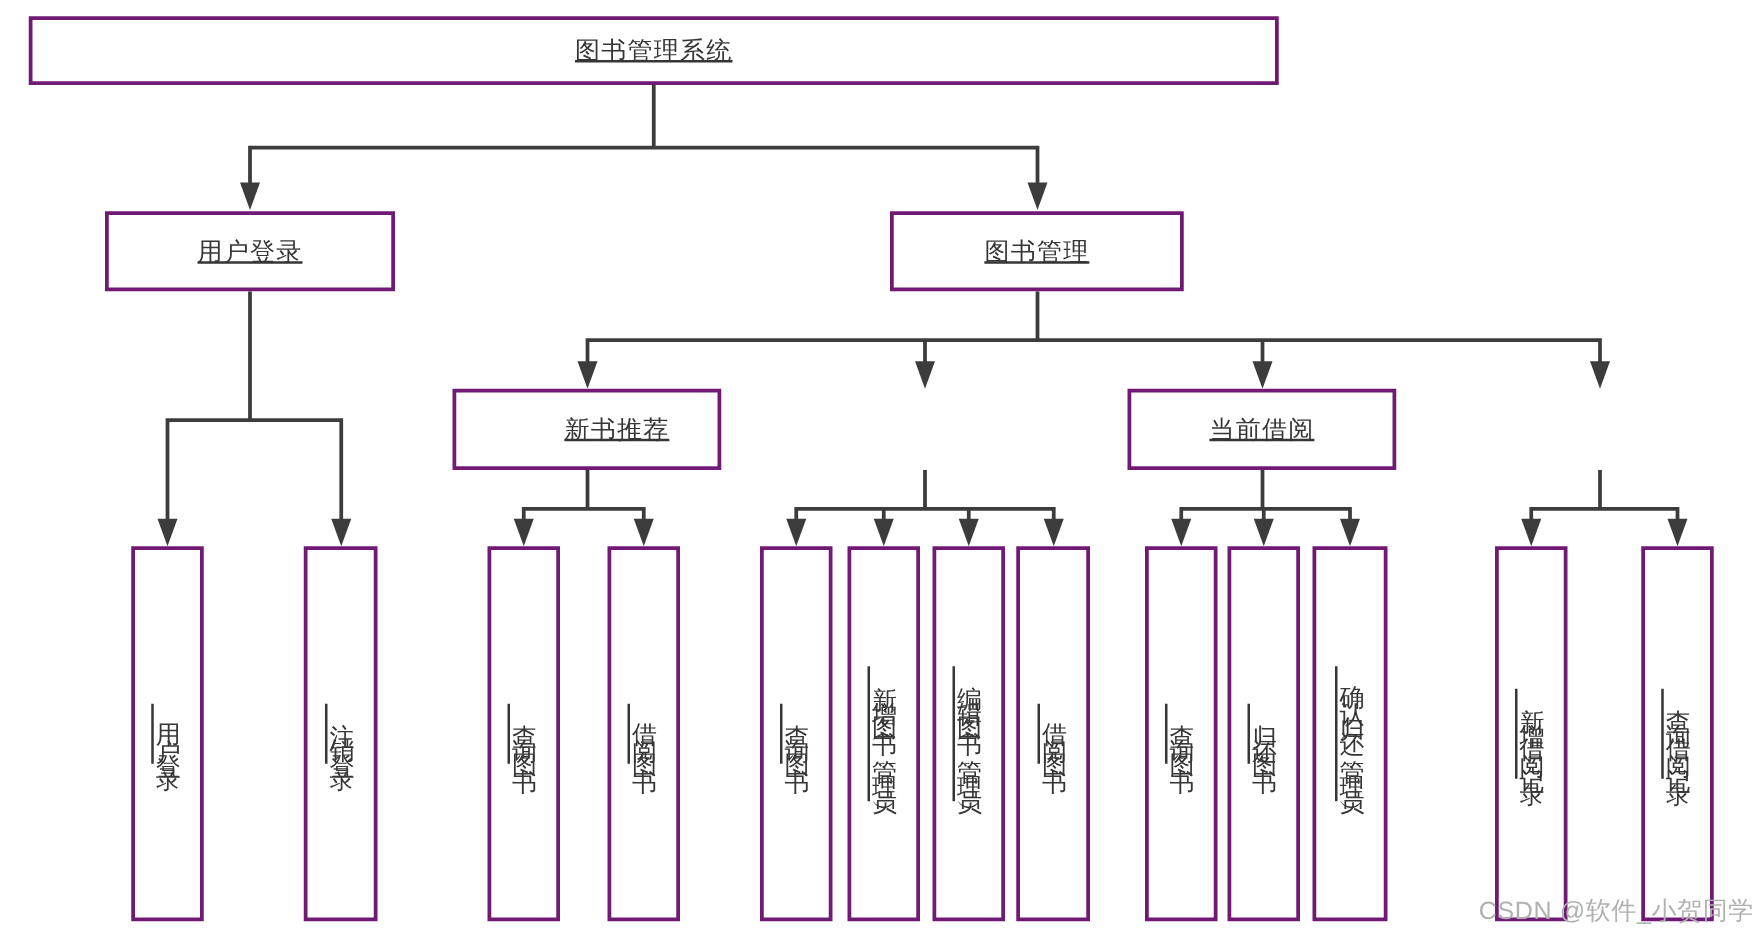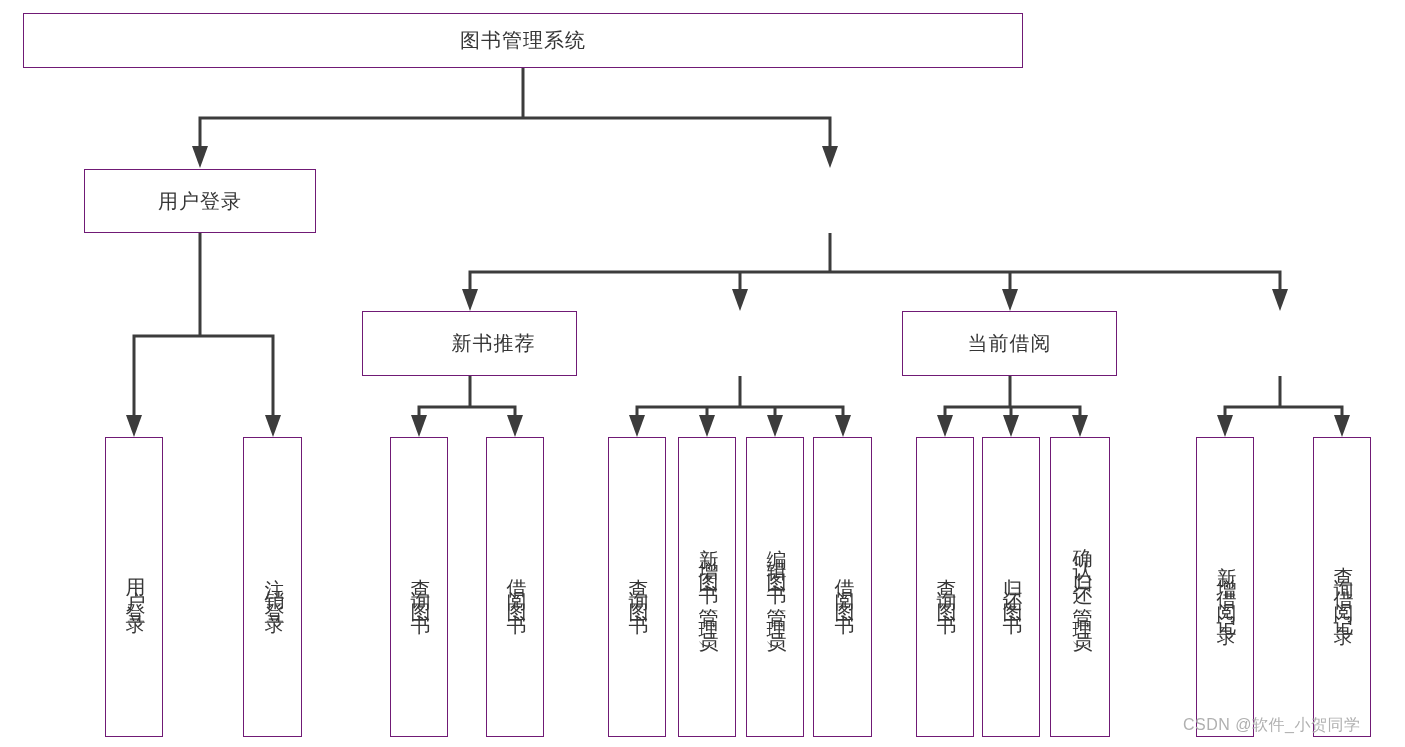--- a/index.html
+++ b/index.html
@@ -18,22 +18,23 @@
   }
   #connector-layer {
     position: absolute;
     left: 0; top: 0;
     width: 1405px;
     height: 747px;
   }
   .node {
     position: absolute;
     box-sizing: border-box;
-    border: 1px solid #701a75;
+    border: 3px solid #701a75;
     background: #ffffff;
+    text-decoration: underline;
   }
   .hbox {
     display: flex;
     align-items: center;
     justify-content: center;
     font-size: 20px;
     letter-spacing: 1px;
     white-space: nowrap;
   }
   .vbox {
@@ -42,21 +43,21 @@
     text-align: center;
     font-size: 20px;
     letter-spacing: 12px;
     line-height: 52px;
     overflow: hidden;
   }
   .watermark {
     position: absolute;
     left: 1183px;
     top: 715px;
-    font-size: 16px;
+    font-size: 20px;
     letter-spacing: 0.5px;
     color: #b0b0b0;
     white-space: nowrap;
     z-index: 5;
   }
 </style>
 </head>
 <body>
 
 <div id="canvas">
@@ -104,20 +105,21 @@
       <polygon points="1072,415 1088,415 1080,437"></polygon>
 
       <polygon points="1217,415 1233,415 1225,437"></polygon>
       <polygon points="1334,415 1350,415 1342,437"></polygon>
     </g>
   </svg>
 
   <div class="node hbox" style="left:23px; top:13px; width:1000px; height:55px;">图书管理系统</div>
 
   <div class="node hbox" style="left:84px; top:169px; width:232px; height:64px;">用户登录</div>
+  <div class="node hbox" style="left:712px; top:169px; width:235px; height:64px;">图书管理</div>
 
   <div class="node hbox" style="left:362px; top:311px; width:215px; height:65px;padding-left:48px;">新书推荐</div>
   <div class="node hbox" style="left:902px; top:311px; width:215px; height:65px;">当前借阅</div>
 
   <div class="node vbox" style="left:105px; top:437px; width:58px; height:300px;">用户登录</div>
   <div class="node vbox" style="left:243px; top:437px; width:59px; height:300px;">注销登录</div>
 
   <div class="node vbox" style="left:390px; top:437px; width:58px; height:300px;">查询图书</div>
   <div class="node vbox" style="left:486px; top:437px; width:58px; height:300px;">借阅图书</div>
 

